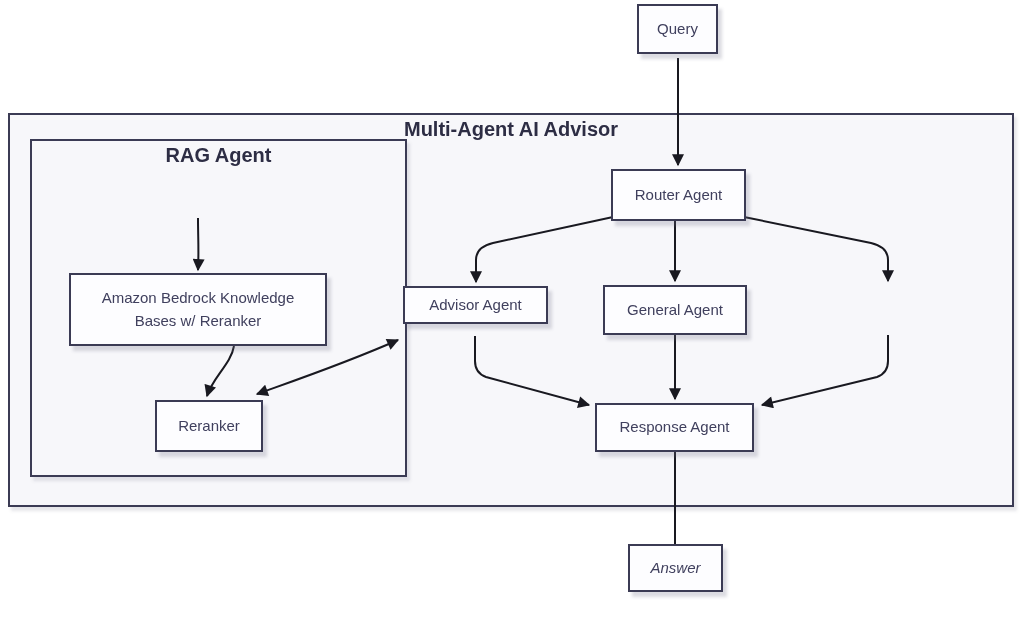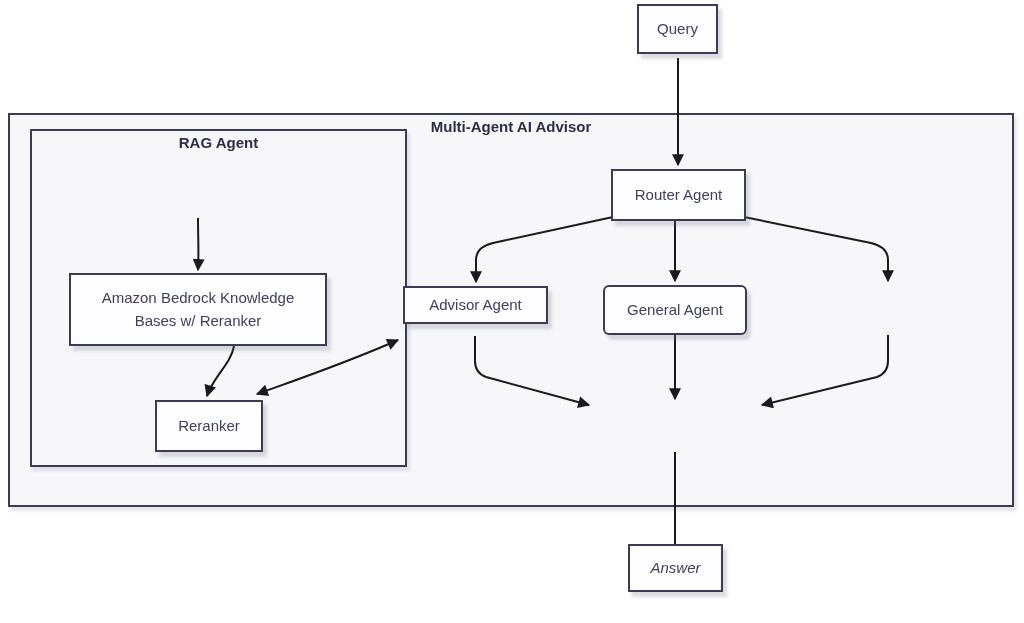--- a/index.html
+++ b/index.html
@@ -17,21 +17,21 @@
     border: 2px solid #3b3b54;
     background: #f7f7fa;
     box-shadow: 3px 4px 3px rgba(115,115,140,0.18);
   }
   .group-label {
     position: absolute;
     top: 3px;
     left: 0;
     right: 0;
     text-align: center;
-    font-size: 15px;
+    font-size: 20px;
     font-weight: 600;
     color: #2d2d44;
   }
   .edges {
     position: absolute;
     top: 0; left: 0;
     pointer-events: none;
   }
   .node {
     position: absolute;
@@ -48,26 +48,26 @@
     color: #40405e;
     line-height: 1.5;
   }
   
   .n-query      { left: 637px; top: 4px;   width: 81px;  height: 50px; }
   .n-router     { left: 611px; top: 169px; width: 135px; height: 52px; }
   .n-faq        { left: 122px; top: 168px; width: 153px; height: 50px; }
   .n-bedrock    { left: 69px;  top: 273px; width: 258px; height: 73px; padding: 0 10px; }
   .n-retriever  { left: 155px; top: 400px; width: 108px; height: 52px; }
   .n-advisor    { left: 403px; top: 286px; width: 145px; height: 38px; }
-  .n-general    { left: 603px; top: 285px; width: 144px; height: 50px; border-radius: 6px; }
+  .n-general    { left: 603px; top: 285px; width: 144px; height: 50px; }
   .n-settlement { left: 802px; top: 285px; width: 171px; height: 50px; }
   .n-response   { left: 595px; top: 403px; width: 159px; height: 49px; }
   .n-answer     { left: 628px; top: 544px; width: 95px;  height: 48px; font-style: italic; }
   .g-outer { left: 8px;  top: 113px; width: 1006px; height: 394px; }
-  .g-rag   { left: 30px; top: 129px; width: 377px;  height: 338px; }
+  .g-rag   { left: 30px; top: 139px; width: 377px;  height: 338px; }
 </style>
 </head>
 <body>
 
 <div class="canvas">
 
   <div class="group g-outer">
     <div class="group-label">Multi-Agent AI Advisor</div>
   </div>
   <div class="group g-rag">
@@ -94,15 +94,16 @@
       <path d="M675,452 L675,559" marker-end="url(#arrow)"></path>
     </g>
   </svg>
 
   <div class="node n-query">Query</div>
   <div class="node n-router">Router Agent</div>
   <div class="node n-bedrock">Amazon Bedrock Knowledge Bases w/ Reranker</div>
   <div class="node n-retriever">Reranker</div>
   <div class="node n-advisor">Advisor Agent</div>
   <div class="node n-general">General Agent</div>
+  <div class="node n-response">Response Agent</div>
   <div class="node n-answer">Answer</div>
 
 </div>
 
 </body></html>

